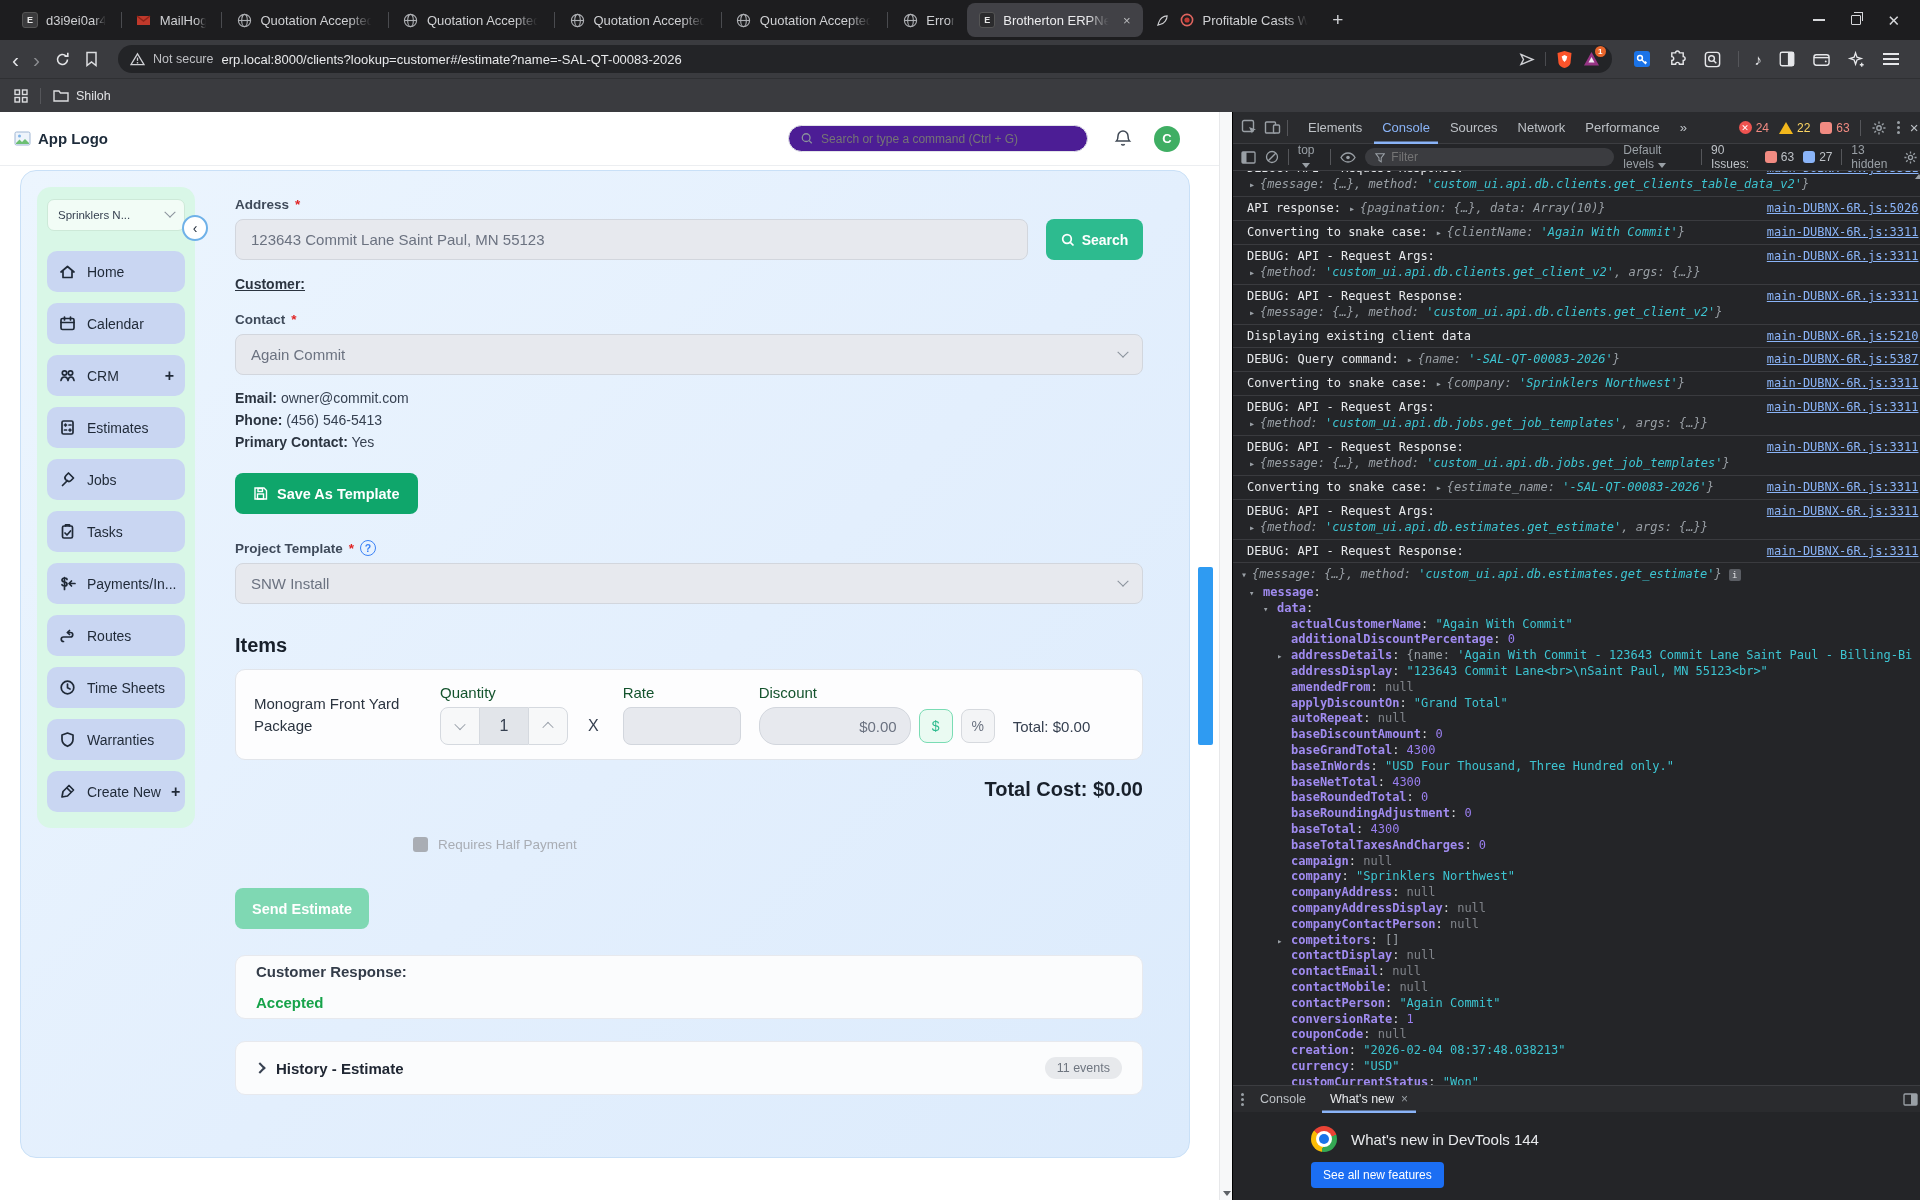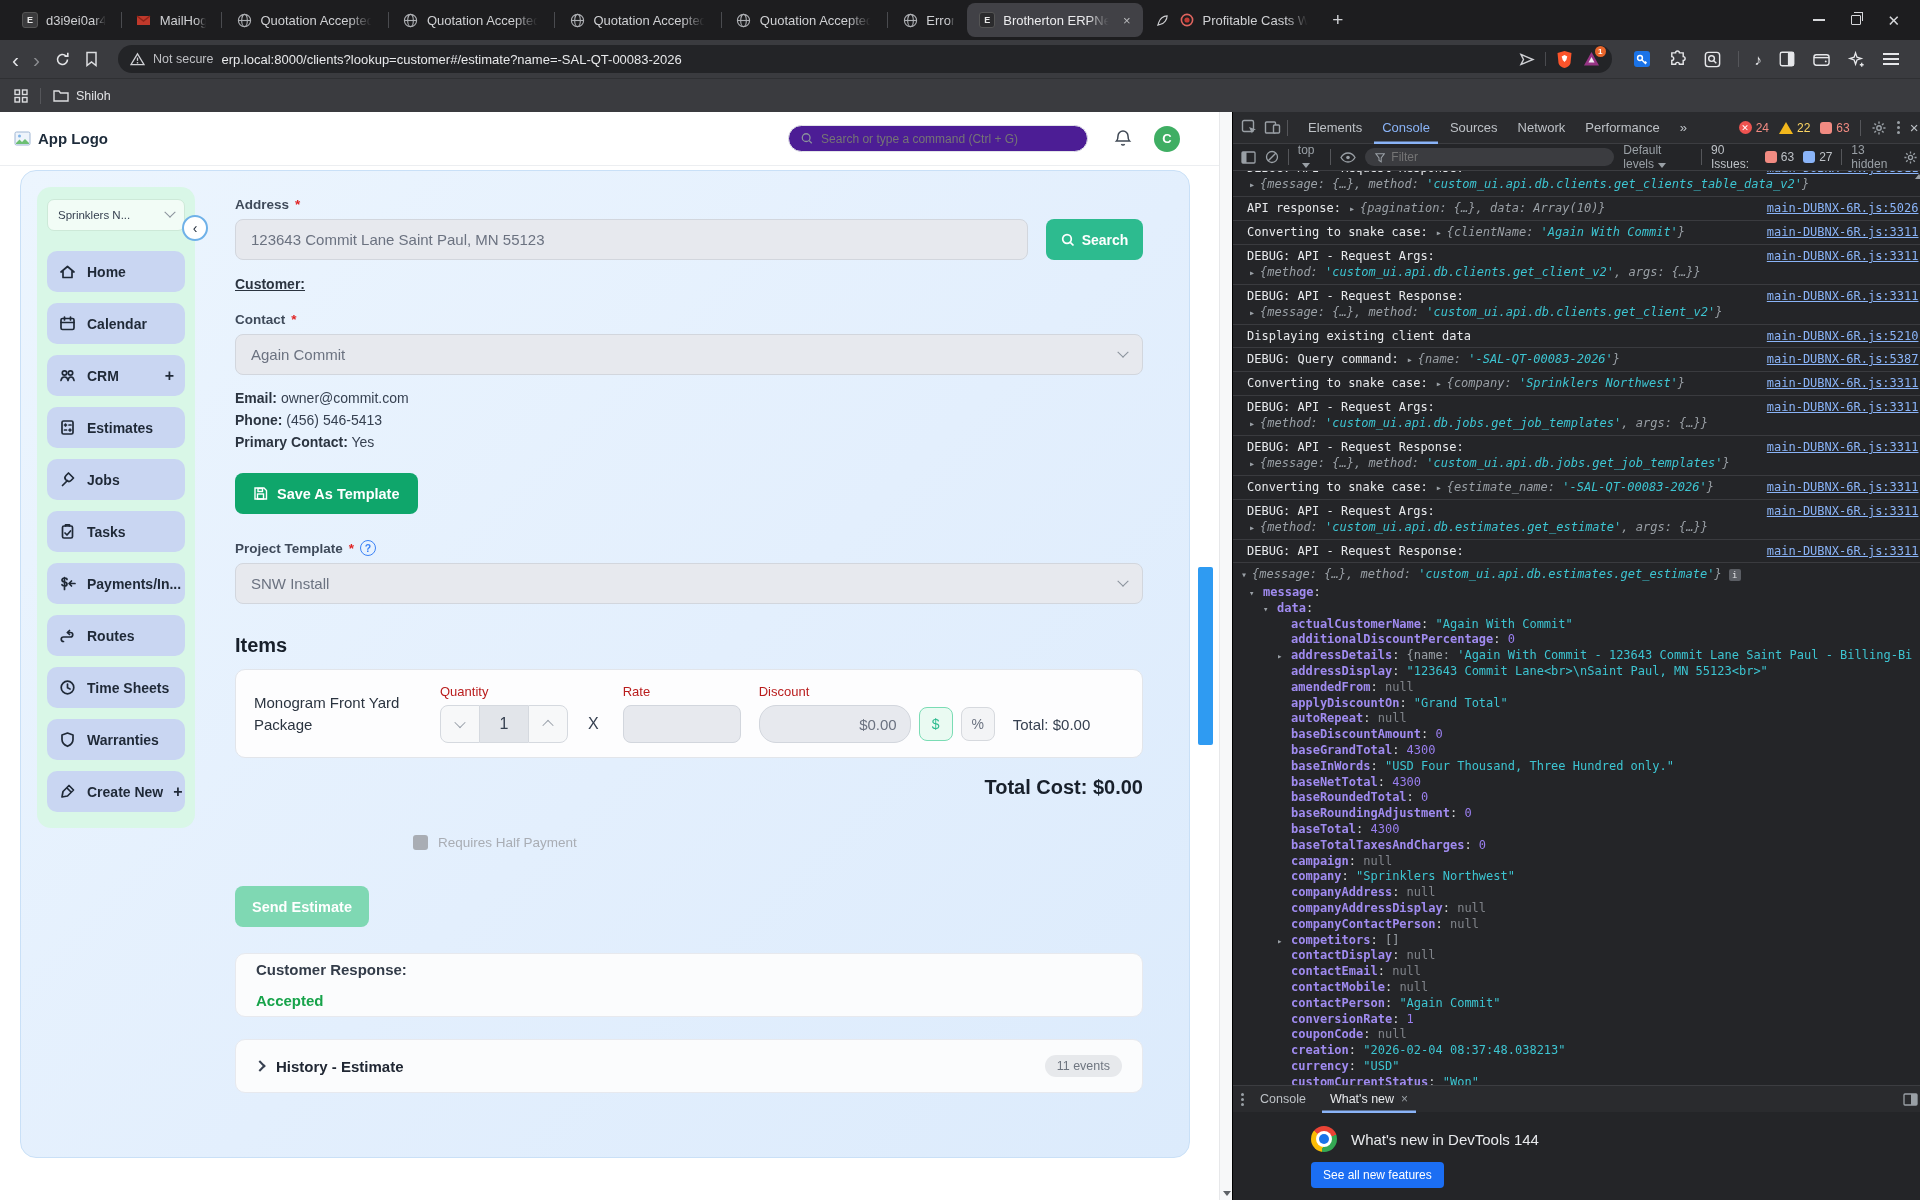--- a/index.html
+++ b/index.html
@@ -65,21 +65,21 @@
   
   .sidebar { position:relative; margin:16px; width:158px; background:#d9f7e7; border-radius:14px; padding:12px 10px 16px; align-self:flex-start; }
   .companysel { height:32px; background:#f2fcf6; border:1px solid #cde9d8; border-radius:7px; display:flex; align-items:center; padding:0 10px; }
   .companysel span { font-size:11.5px; color:#374151; }
   .chev { width:8px; height:8px; border-right:1.8px solid #8a929c; border-bottom:1.8px solid #8a929c; transform:rotate(45deg) translate(-2px,-2px); margin-left:auto; }
   .collapsebtn { position:absolute; right:-13px; top:28px; width:26px; height:26px; border-radius:50%; background:#fff;
     border:2px solid #6fb1e8; color:#1f2937; font-size:14px; display:flex; align-items:center; justify-content:center; z-index:4; }
   .menu { margin-top:20px; display:flex; flex-direction:column; gap:11px; }
   .si { height:41px; background:#c9d6f2; border-radius:10px; display:flex; align-items:center; gap:10px; padding:0 11px; }
   .si svg { stroke:#1f2937; fill:none; stroke-width:1.7; stroke-linecap:round; stroke-linejoin:round; flex:none; }
-  .si .lbl { font-size:14px; font-weight:700; color:#1f2937; white-space:nowrap; }
+  .si .lbl { font-size:14px; font-weight:400; color:#1f2937; white-space:nowrap; }
   .si .plus { margin-left:auto; font-size:16px; font-weight:600; color:#1f2937; }
 
   
   .form { flex:1; padding:26px 46px 0 24px; overflow:hidden; }
   .f-label { font-size:13.5px; font-weight:600; color:#3f4a5a; margin-bottom:7px; display:flex; align-items:flex-end; gap:6px;}
   .req { color:#e02424; }
   .inputbox { height:41px; background:#e7e9ee; border:1px solid #d2d6dd; border-radius:8px; display:flex; align-items:center; padding:0 15px; color:#6b7280; font-size:15px; }
   .inputbox input { border:none; background:transparent; outline:none; color:#6b7280; font-size:15px; width:100%; font-family:"Liberation Sans",sans-serif; }
   .addr-row { display:flex; gap:18px; }
   .addr-row .inputbox { flex:1; }
@@ -90,21 +90,21 @@
   .selectbox .chev { margin-left:auto; }
   .details { margin-top:12px; font-size:14px; color:#374151; line-height:22px; }
   .details b { color:#2b3440; }
   .btn-save { margin-top:20px; height:41px; padding:0 18px; background:#0fa66b; border:none; border-radius:8px; color:#fff; font-size:14.5px; font-weight:600;
     display:inline-flex; align-items:center; gap:9px; }
   .help { width:16px; height:16px; border:1.5px solid #3b82f6; border-radius:50%; color:#3b82f6; font-size:10.5px; display:inline-flex; align-items:center; justify-content:center; font-weight:bold;}
   .h-items { margin-top:30px; font-size:20px; font-weight:800; color:#18202b; }
   .itemcard { margin-top:12px; background:#fdfdfe; border:1px solid #e2e5ea; border-radius:10px; padding:14px 18px; display:flex; align-items:flex-end; }
   .itname { width:170px; font-size:15px; color:#2b3440; line-height:1.45; align-self:center; flex:none;}
   .col { display:flex; flex-direction:column; }
-  .col .clab { font-size:13px; color:#b91c1c; margin-bottom:6px; }
+  .col .clab { font-size:15px; color:#14532d; margin-bottom:6px; }
   .stepper { display:flex; }
   .stepbtn { width:40px; height:38px; background:#f7f8f9; border:1px solid #d5d9df; display:flex; align-items:center; justify-content:center; }
   .stepbtn:first-child { border-radius:8px 0 0 8px; }
   .stepbtn:last-child { border-radius:0 8px 8px 0; }
   .schev { width:8px; height:8px; border-right:1.8px solid #9aa1ab; border-bottom:1.8px solid #9aa1ab; }
   .schev.down { transform:rotate(45deg) translate(-1px,-1px); }
   .schev.up { transform:rotate(-135deg) translate(-1px,-1px); }
   .stepval { width:48px; height:38px; background:#e2e5ea; border-top:1px solid #d5d9df; border-bottom:1px solid #d5d9df;
     display:flex; align-items:center; justify-content:center; font-size:16px; color:#374151; }
   .xmul { margin:0 0 10px 20px; font-size:16px; color:#374151; }

